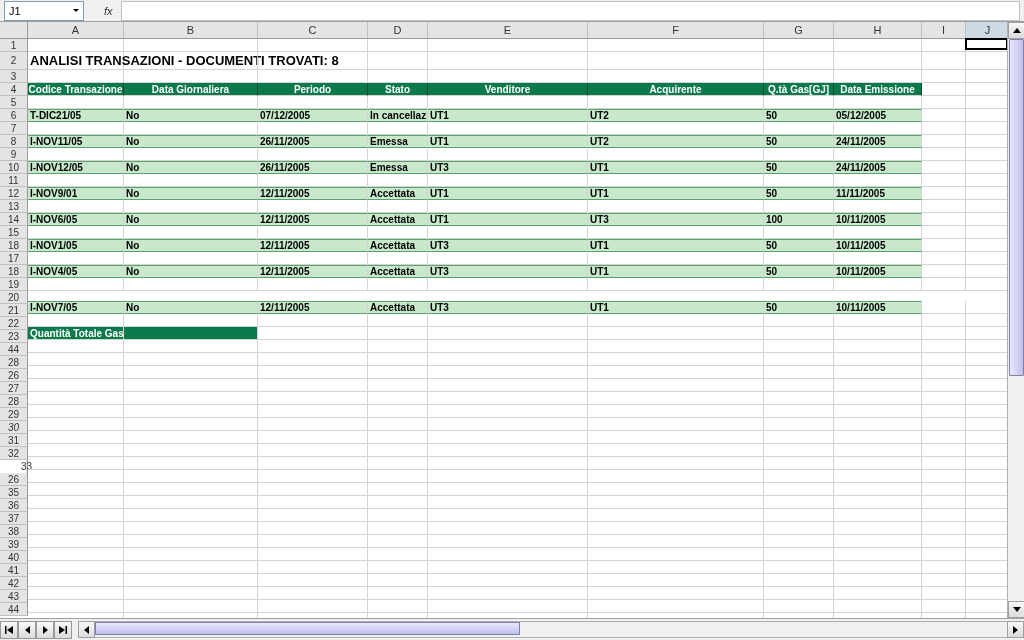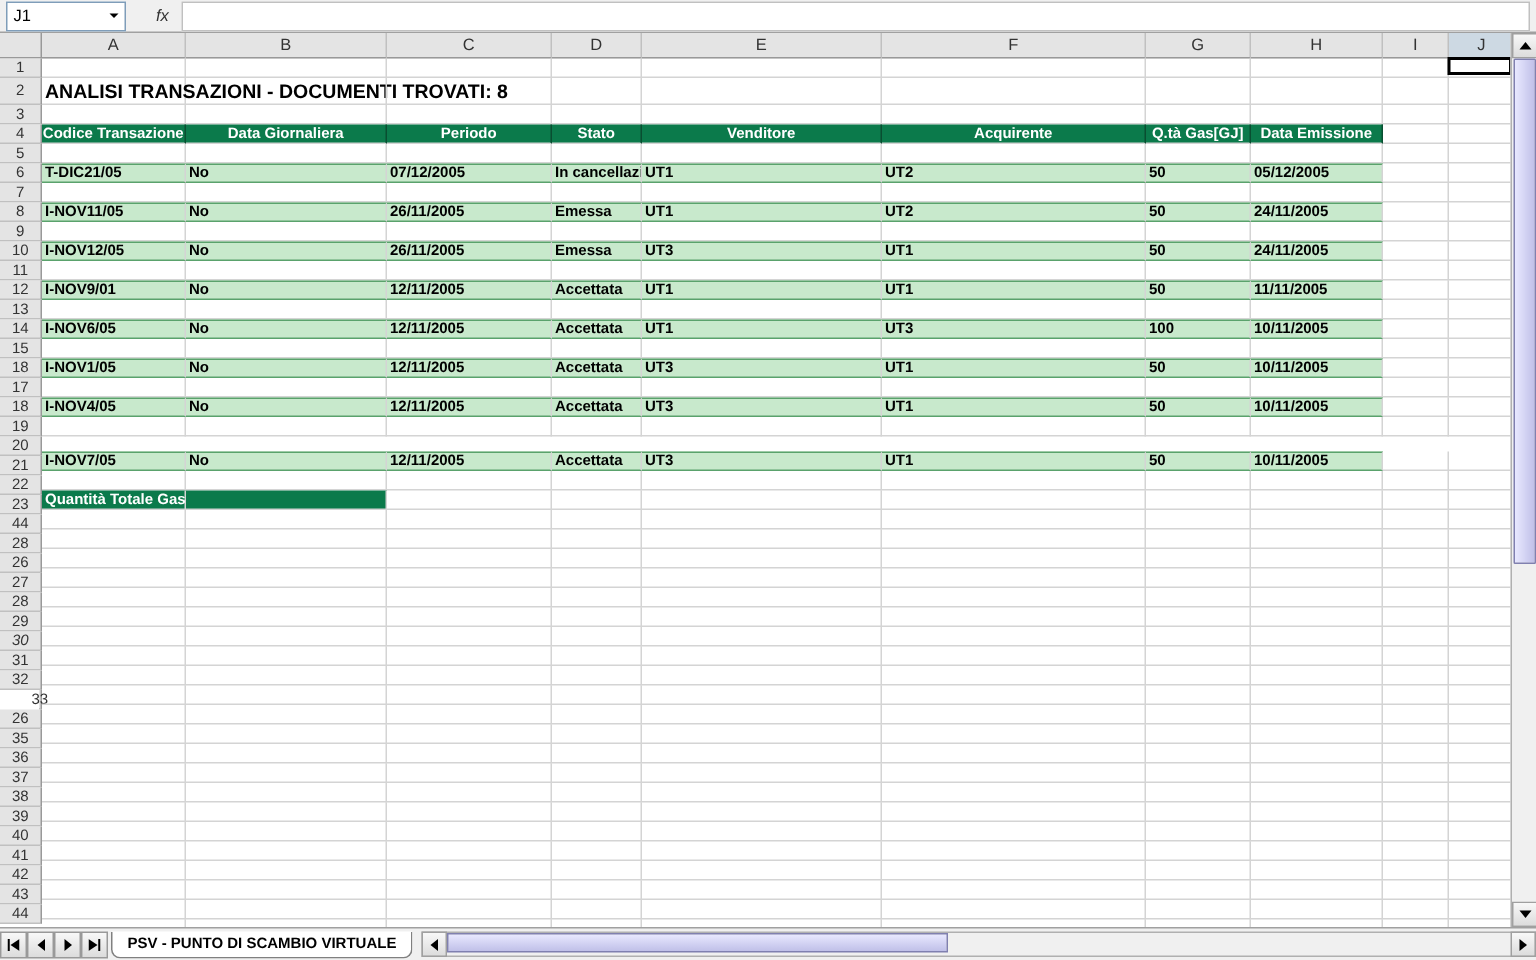--- a/index.html
+++ b/index.html
@@ -688,21 +688,20 @@
     </div>
   <div class="tab-nav-btn">
       <div class="tri-right"></div>
     </div>
   <div class="tab-nav-btn">
       <svg width="8" height="8">
         <polygon points="0,0 0,8 6,4" fill="#000"></polygon>
         <rect x="6.5" y="0" width="1.5" height="8" fill="#000"></rect>
       </svg>
     </div>
-  <div class="sheet-tab">PSV - PUNTO DI SCAMBIO VIRTUALE</div>
   <div class="bottom-track">
     <div class="sb-btn" style="position:absolute;left:-1px;top:-1px">
         <div class="tri-left"></div>
       </div>
     <div class="sb-thumb-h"></div>
     <div class="sb-btn" style="position:absolute;right:-1px;top:-1px">
         <div class="tri-right"></div>
       </div>
   </div>
 </div>

